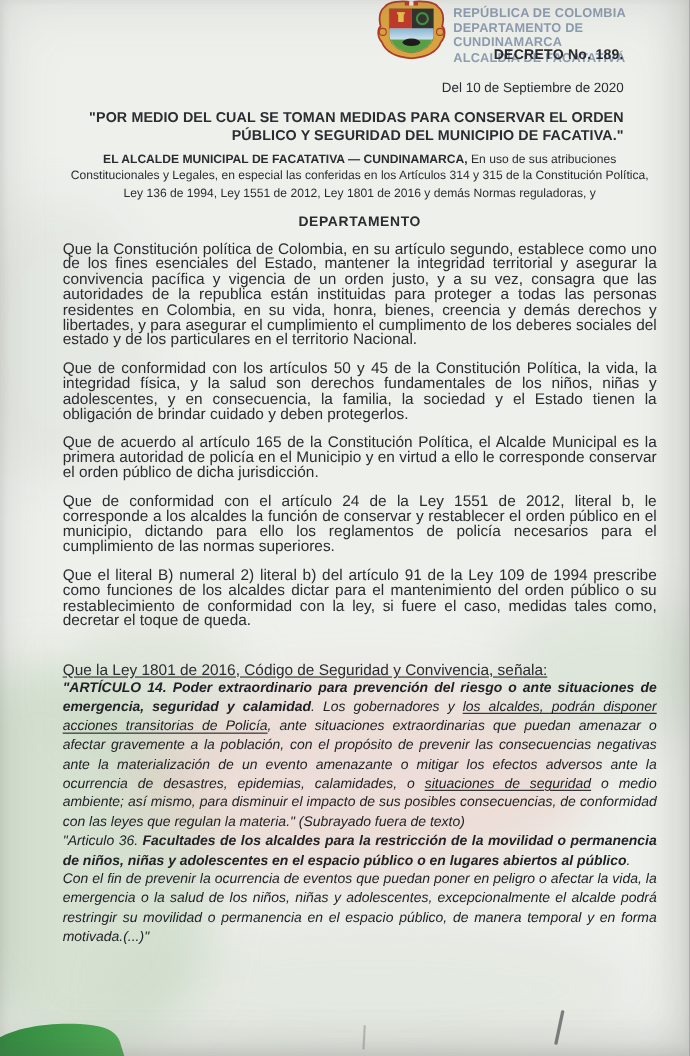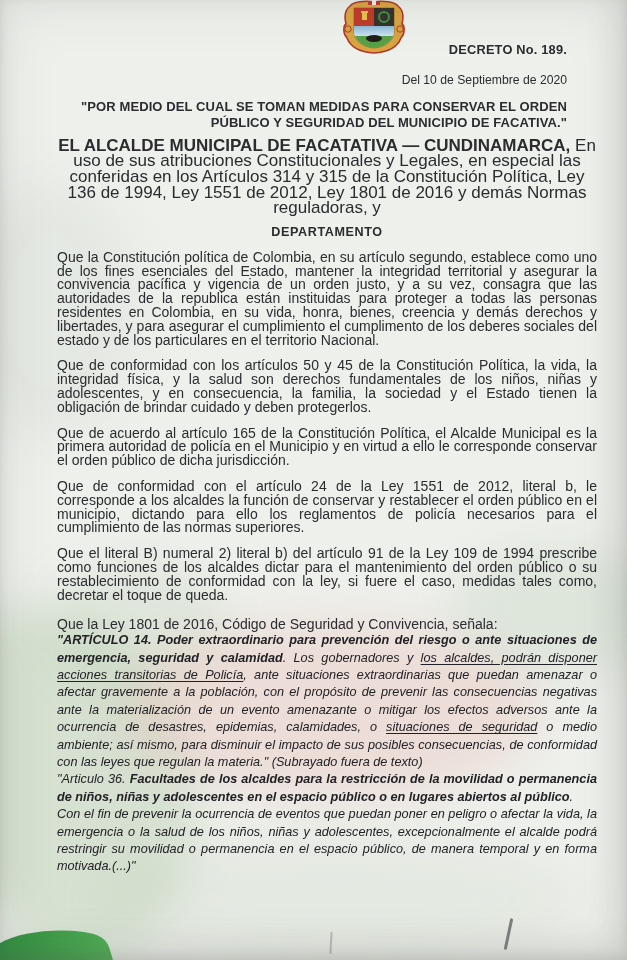--- a/index.html
+++ b/index.html
@@ -40,27 +40,27 @@
     color:#8e9cb0;font-weight:700;font-size:11.6px;line-height:13.6px;letter-spacing:.2px;
   }
 
   .col{position:absolute;left:57px;top:0;width:540px;}
 
   .center{text-align:right;margin:0 30px 0 0;}
   .decree-no{margin-top:42px;font-weight:700;font-size:12.8px;letter-spacing:.2px;}
   .decree-date{font-size:12.2px;margin-top:16px;}
   .doc-title{margin-top:12px;font-weight:700;font-size:13px;line-height:16.4px;letter-spacing:.1px;}
 
-  .preamble{margin:6px 0 0 0;text-align:center;font-size:17px;line-height:15.6px;}
+  .preamble{margin:6px 0 0 0;text-align:center;font-size:11px;line-height:15.6px;}
   .preamble b{font-weight:700;}
 
   .considerando{margin-top:9px;text-align:center;font-weight:700;font-size:12.6px;letter-spacing:.6px;}
 
   p.body{margin:12px 0 0 0;font-size:14px;line-height:13.8px;text-align:justify;}
-  p.gap-lg{margin-top:16px;}
+  p.gap-lg{margin-top:32px;text-decoration:underline;}
 
   p.quote{margin:0;font-style:italic;text-align:justify;font-size:12.7px;line-height:17.4px;color:#222226;}
   .q14{margin-top:10px;}
   .q36{margin-top:26px;font-weight:700;font-size:12.8px;}
   .q36 .lead{font-weight:400;}
   .closing{margin-top:18px;font-size:12.6px;line-height:17.2px;}
   p.quote u{text-underline-offset:2px;}
 </style>
 </head>
 <body>
@@ -98,20 +98,25 @@
       <rect x="21" y="12" width="5" height="8" fill="#e8c24d"></rect>
       <rect x="20" y="11" width="7" height="2" fill="#e8c24d"></rect>
       <circle cx="43" cy="17" r="5" fill="none" stroke="#3f9143" stroke-width="2"></circle>
 
       <path d="M13,26 L53,26 L53,32 C53,34 52.5,35.5 52,36 L14,36 C13.5,35.5 13,34 13,32 Z" fill="url(#sky)"></path>
       <path d="M14,36 L52,36 C49,43 42,47 33,48 C24,47 17,43 14,36 Z" fill="#58a046"></path>
       <ellipse cx="33" cy="38.5" rx="8" ry="3.4" fill="#1f1d1a"></ellipse>
     </svg>
   </div>
 
+  <div class="org">
+    <div>REPÚBLICA DE COLOMBIA</div>
+    <div>DEPARTAMENTO DE CUNDINAMARCA</div>
+    <div>ALCALDÍA DE FACATATIVÁ</div>
+  </div>
 
   <div class="col">
     <div class="center decree-no">DECRETO No. 189.</div>
     <div class="center decree-date">Del 10 de Septiembre de 2020</div>
     <div class="center doc-title">"POR MEDIO DEL CUAL SE TOMAN MEDIDAS PARA CONSERVAR EL ORDEN PÚBLICO Y SEGURIDAD DEL MUNICIPIO DE FACATIVA."</div>
 
     <p class="preamble"><b>EL ALCALDE MUNICIPAL DE FACATATIVA — CUNDINAMARCA,</b><span> En uso de sus atribuciones Constitucionales y Legales, en especial las conferidas en los Artículos 314 y 315 de la Constitución Política, Ley 136 de 1994, Ley 1551 de 2012, Ley 1801 de 2016 y demás Normas reguladoras, y</span></p>
 
     <div class="considerando">DEPARTAMENTO</div>
 

